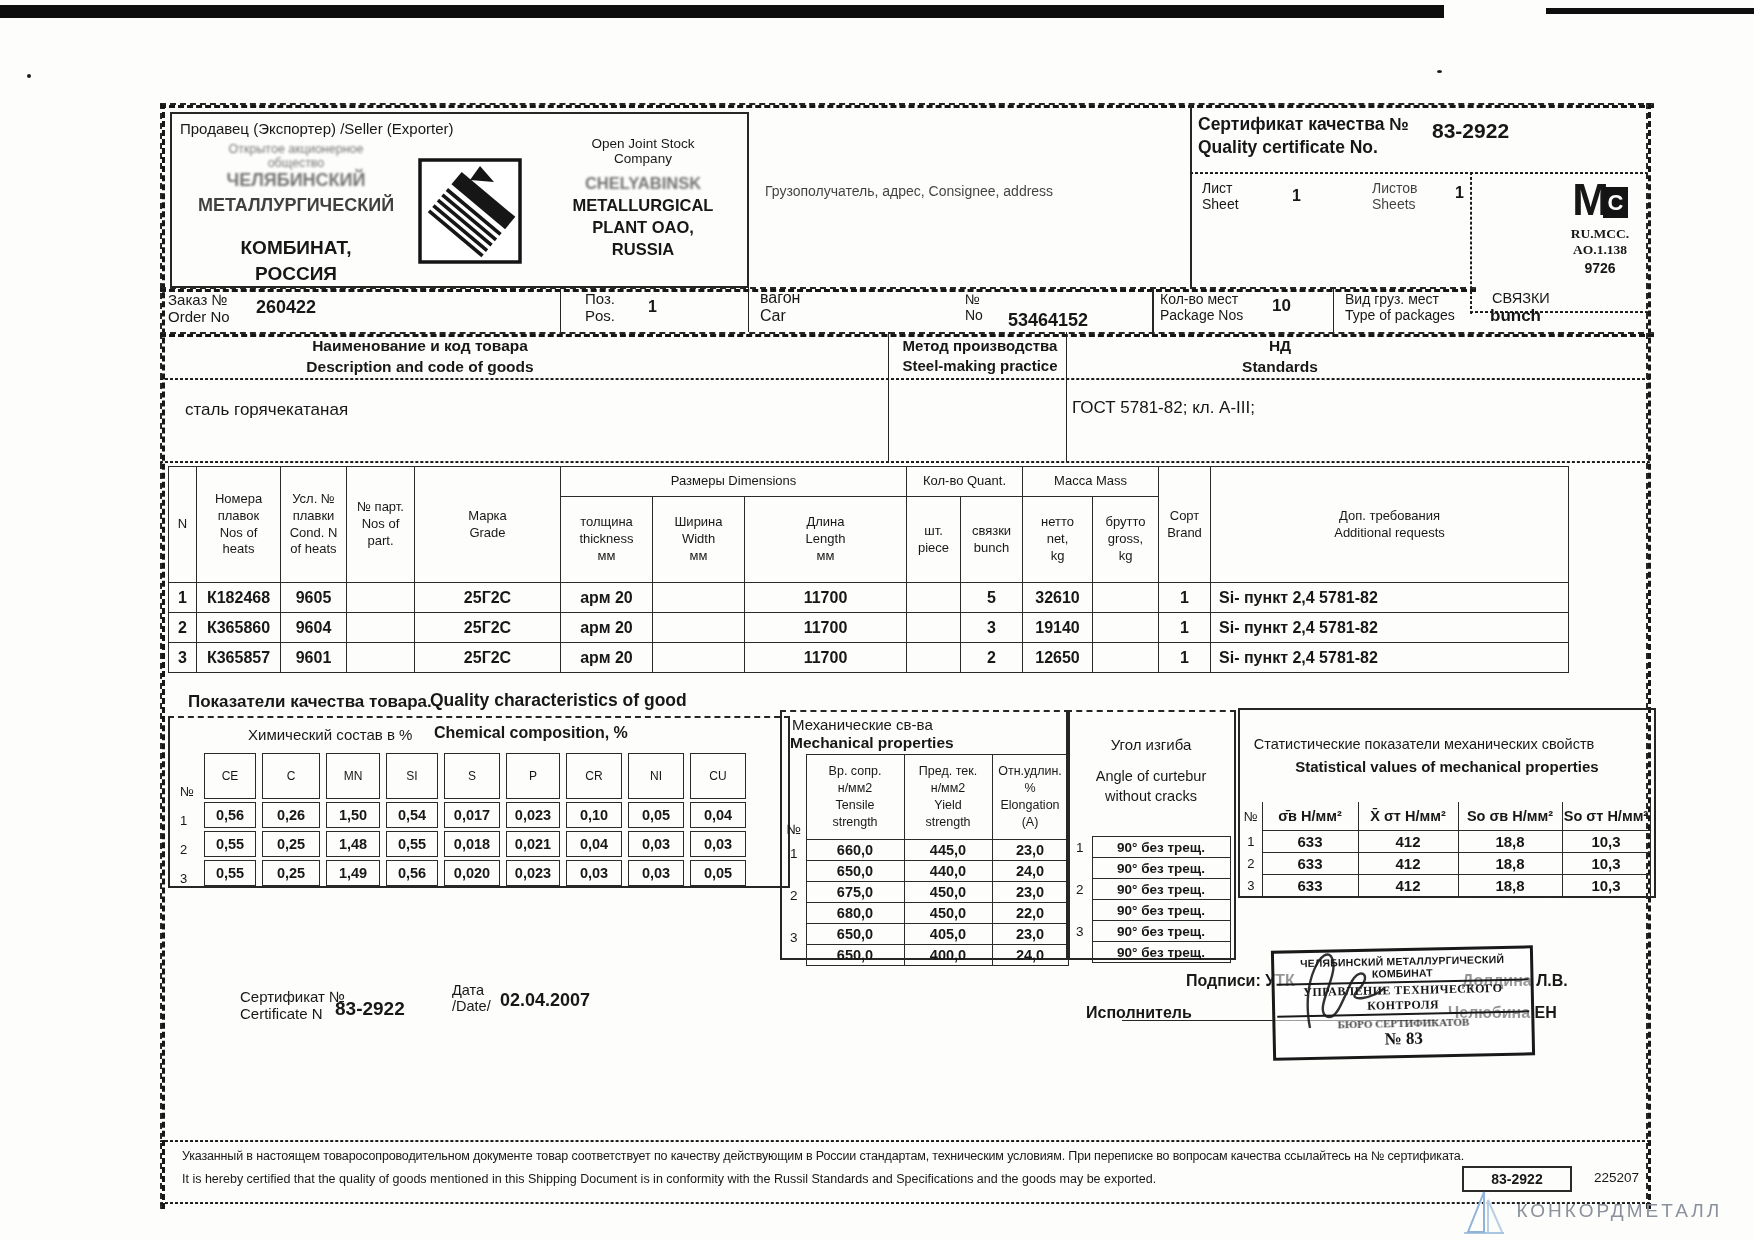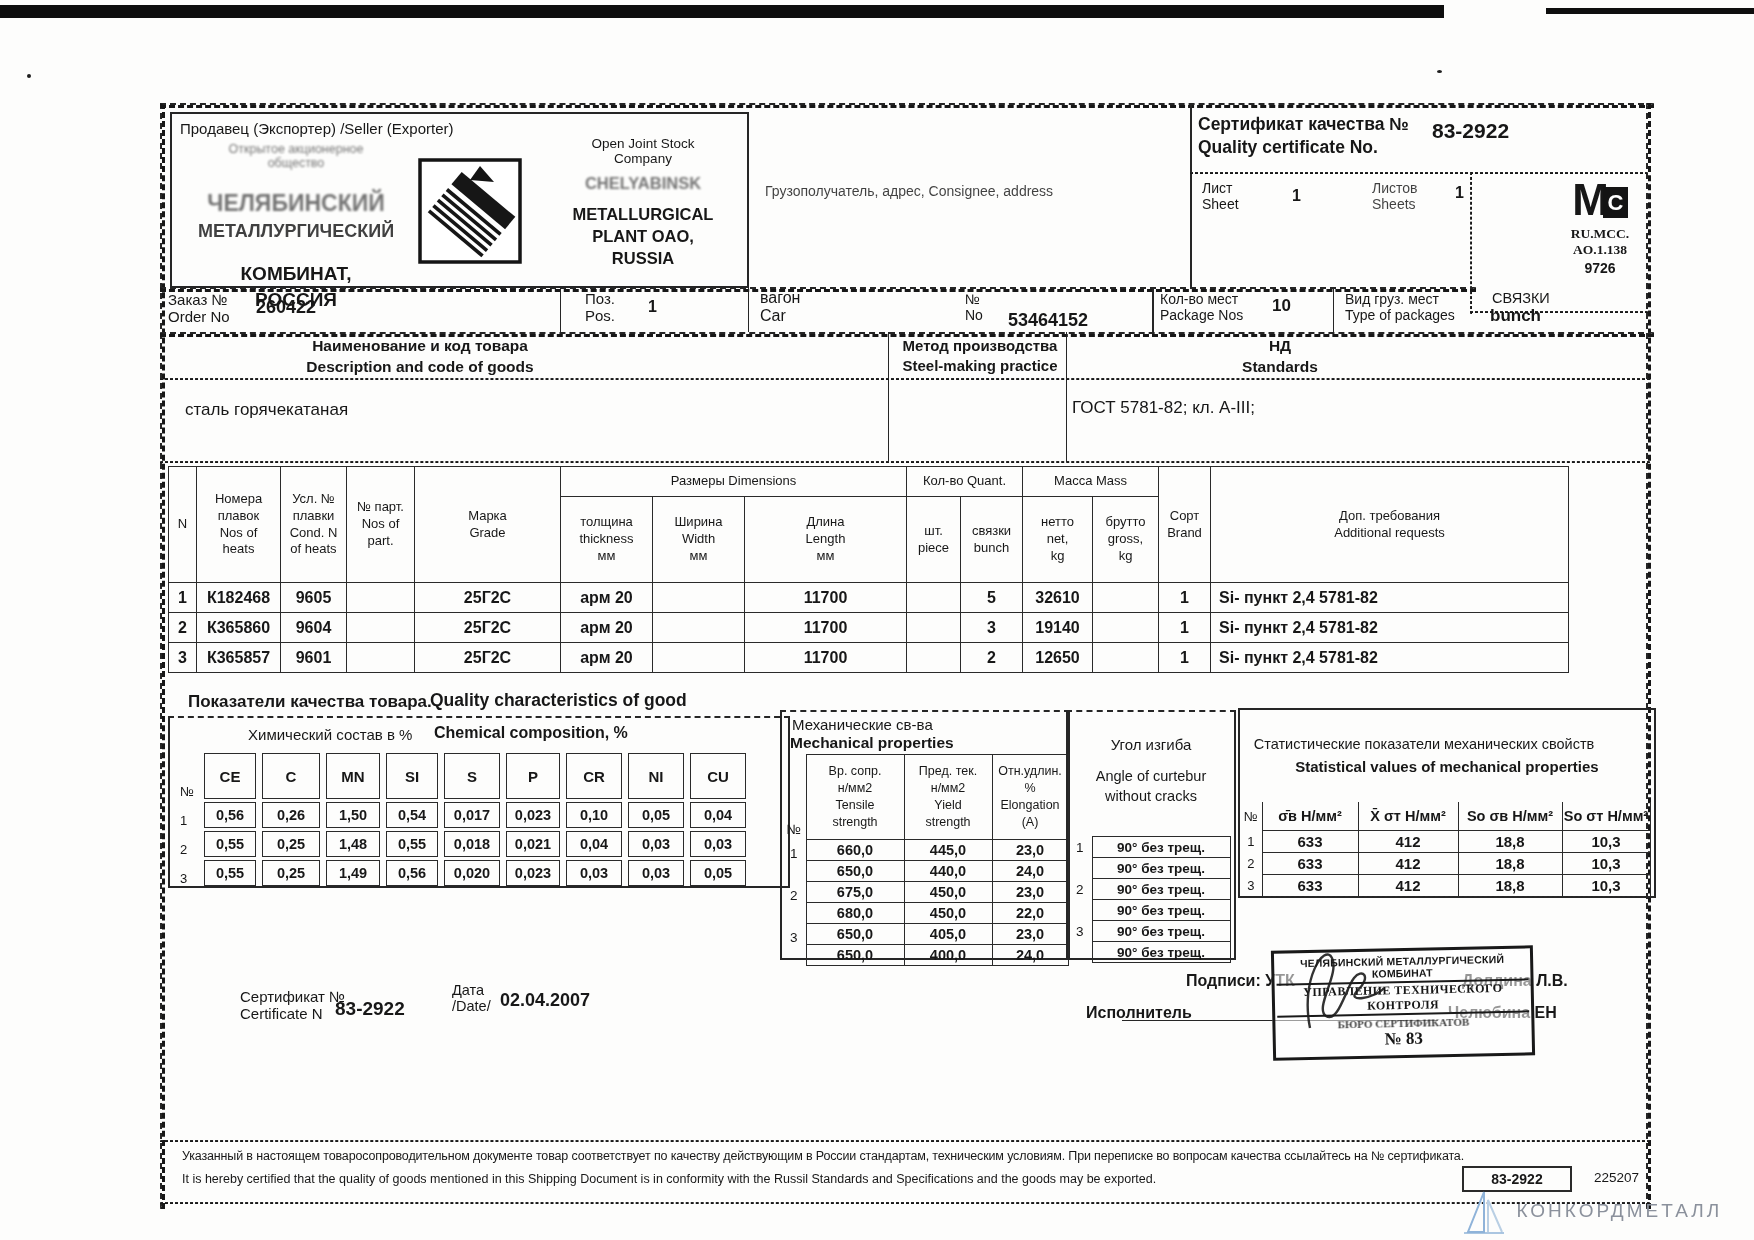--- a/index.html
+++ b/index.html
@@ -20,21 +20,21 @@
   table{border-collapse:collapse}
   
   .gt{table-layout:fixed;width:1400px}
   .gt th,.gt td{border:1.8px solid #2a2a2a;padding:0;vertical-align:middle;overflow:hidden}
   .gt th{font-weight:normal;font-size:13px;line-height:1.3;text-align:center}
   .gt td{font-size:16px;font-weight:bold;text-align:center;height:29px}
   .gt td.lft{text-align:left;padding-left:8px}
   
   .ct{border-collapse:separate;border-spacing:6px 3px;table-layout:fixed}
   .ct th,.ct td{border:1.7px solid #2a2a2a;padding:0;text-align:center}
-  .ct th{font-weight:bold;font-size:15px;height:44px}
+  .ct th{font-weight:normal;font-size:12px;height:44px}
   .ct td{font-size:14.5px;font-weight:bold;height:24px}
   .ct .no{border:none;font-size:13px;font-weight:normal;vertical-align:bottom;text-align:left;padding-left:2px}
   
   .mt th,.mt td{border:1.6px solid #2a2a2a;padding:0;text-align:center}
   .mt th{font-weight:normal;font-size:12.5px;line-height:1.35;height:84px}
   .mt td{font-size:14.5px;font-weight:bold;height:20px}
   .mt .no{border-left:none;border-top:none;border-bottom:none;font-weight:normal;font-size:13.5px;vertical-align:bottom}
   .at td{border:1.6px solid #2a2a2a;padding:0;text-align:center;font-size:13.5px;font-weight:bold;height:20px}
   .at td.no{border:none;font-weight:normal;font-size:13.5px}
   .st th,.st td{border:1.6px solid #2a2a2a;padding:0;text-align:center}
@@ -65,21 +65,21 @@
 
 <div class="vl dash" style="left:160px;top:103px;height:1100px"></div>
 <div class="hl dash" style="left:160px;top:103px;width:1488px"></div>
 <div class="vl dash" style="left:1646px;top:103px;height:1100px"></div>
 
 <div class="abs boxed" style="left:170px;top:112px;width:575px;height:172px">
   <div class="abs" style="left:8px;top:6px;font-size:15px">Продавец (Экспортер) /Seller (Exporter)</div>
   <div class="abs c" style="left:4px;top:28px;width:240px">
     <div class="fade2" style="font-size:12.5px">Открытое акционерное</div>
     <div class="fade2" style="font-size:12.5px">общество</div>
-    <div class="fade2 b" style="font-size:23px;margin-top:20px">ЧЕЛЯБИНСКИЙ</div>
+    <div class="fade2 b" style="font-size:18px;margin-top:0">ЧЕЛЯБИНСКИЙ</div>
     <div class="fade b" style="font-size:18px;margin-top:4px">МЕТАЛЛУРГИЧЕСКИЙ</div>
     <div class="b" style="font-size:19px;margin-top:21px">КОМБИНАТ,</div>
     <div class="b" style="font-size:19px;margin-top:4px">РОССИЯ</div>
   </div>
   <svg class="abs" style="left:246px;top:44px" width="104" height="106" viewBox="0 0 104 106">
     <rect x="2" y="2" width="100" height="102" fill="#ffffff" stroke="#141414" stroke-width="3.5"></rect>
     <polygon points="62,8 76,24 52,22" fill="#141414"></polygon>
     <g transform="rotate(40 52 60)">
       <polygon points="16,30 86,30 86,46 16,46" fill="#161616"></polygon>
       <g stroke="#161616" stroke-width="3.6">
@@ -88,21 +88,21 @@
         <line x1="16" y1="67" x2="86" y2="67"></line>
         <line x1="16" y1="74" x2="86" y2="74"></line>
         <line x1="16" y1="81" x2="86" y2="81"></line>
       </g>
     </g>
   </svg>
   <div class="abs c" style="left:372px;top:22px;width:198px">
     <div style="font-size:13.5px">Open Joint Stock</div>
     <div style="font-size:13.5px">Company</div>
     <div class="fade2 b" style="font-size:16.5px;margin-top:8px">CHELYABINSK</div>
-    <div class="b" style="font-size:16.5px;margin-top:12px">METALLURGICAL</div>
+    <div class="b" style="font-size:16.5px;margin-top:3px">METALLURGICAL</div>
     <div class="b" style="font-size:16.5px;margin-top:3px">PLANT OAO,</div>
     <div class="b" style="font-size:16.5px;margin-top:3px">RUSSIA</div>
   </div>
 </div>
 
 <div class="abs nw fade" style="left:765px;top:183px;font-size:14px">Грузополучатель, адрес, Consignee, address</div>
 
 <div class="vl" style="left:1190px;top:103px;height:184px"></div>
 <div class="abs b" style="left:1198px;top:113px;font-size:17.5px;line-height:1.3">
   <div>Сертификат качества №</div>

